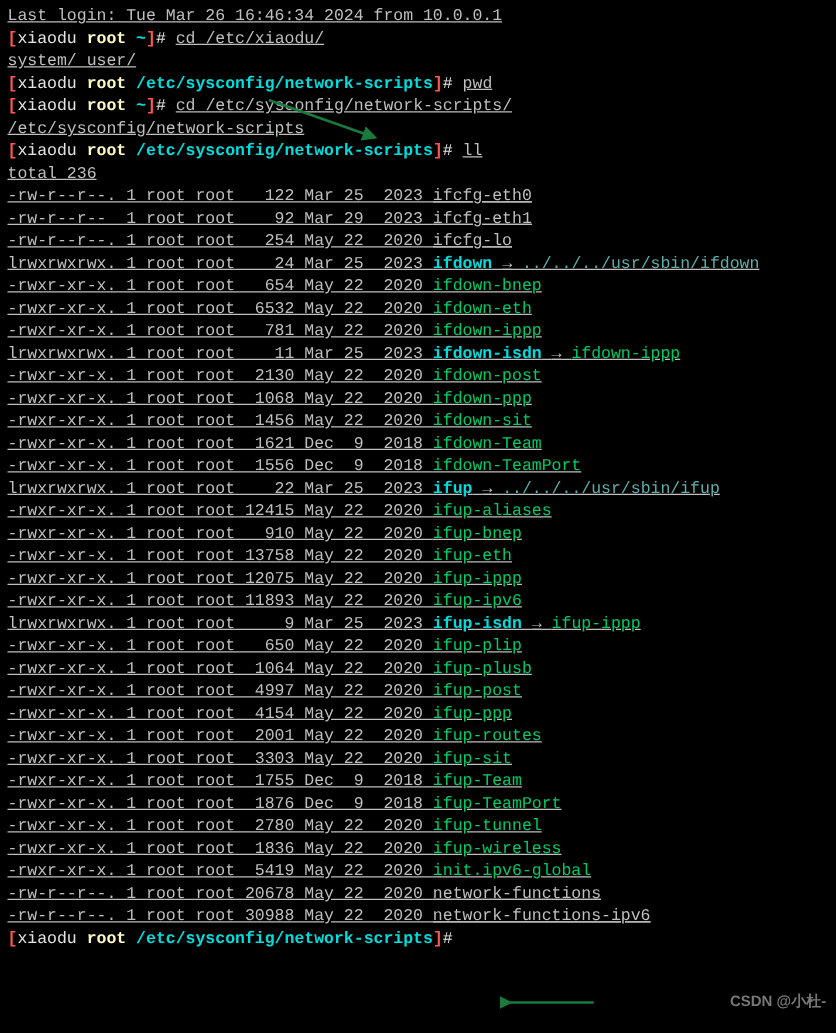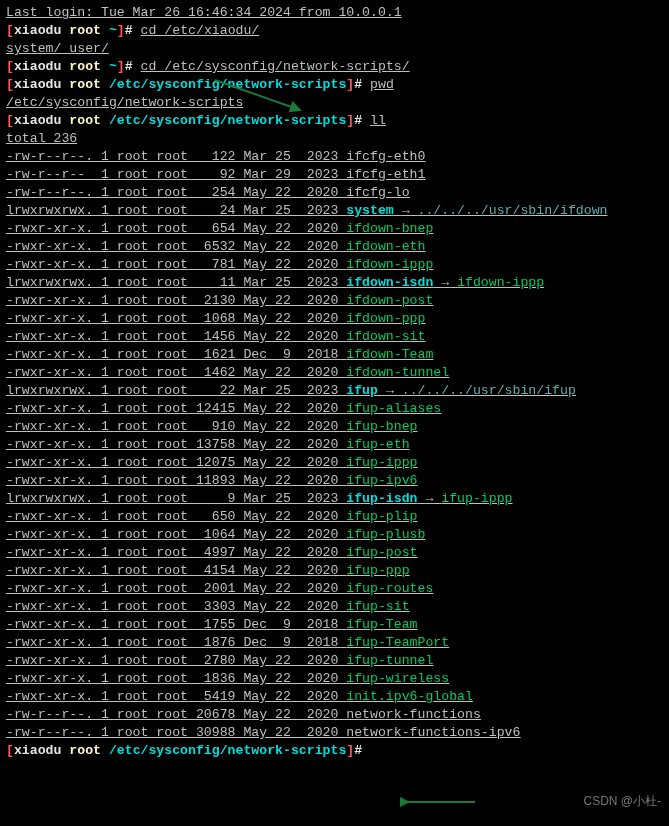--- a/index.html
+++ b/index.html
@@ -12,64 +12,65 @@
     line-height: 18px;
     width: 669px;
     box-sizing: border-box;
     position: relative;
     height: 826px;
     overflow: hidden;
   }
   .line { white-space: pre; }
   .r      { color: #ff5555; }    
   .m      { color: #fef9c3; }    
-  .w      { color: #e5e5e5; font-weight: bold; }    
+  .w      { color: #e5e5e5; }    
   .g      { color: #bfbfbf; text-decoration: underline; }    
   .cy     { color: #00dddd; }    
   .gr     { color: #00cc66; }    
   .dimcy  { color: #5fafaf; }    
   .b { font-weight: bold; }
   .watermark {
     position: absolute;
     right: 8px;
     bottom: 16px;
     color: #777;
     font-size: 12px;
     font-family: sans-serif;
+    font-weight: bold;
   }
   svg.arrow {
     position: absolute;
     pointer-events: none;
   }
 </style>
 </head>
 <body>
 
 <div id="terminal">
     <div class="line g">Last login: Tue Mar 26 16:46:34 2024 from 10.0.0.1</div>
     <div class="line"><span class="r b">[</span><span class="w">xiaodu</span><span class="m b"> root </span><span class="cy b">~</span><span class="r b">]</span><span class="w">#</span> <span class="g">cd /etc/xiaodu/</span></div>
     <div class="line g">system/ user/</div>
+    <div class="line"><span class="r b">[</span><span class="w">xiaodu</span><span class="m b"> root </span><span class="cy b">/etc/sysconfig/network-scripts</span><span class="r b">]</span><span class="w">#</span> <span class="g">pwd</span></div>
     <div class="line"><span class="r b">[</span><span class="w">xiaodu</span><span class="m b"> root </span><span class="cy b">~</span><span class="r b">]</span><span class="w">#</span> <span class="g">cd /etc/sysconfig/network-scripts/</span></div>
-    <div class="line"><span class="r b">[</span><span class="w">xiaodu</span><span class="m b"> root </span><span class="cy b">/etc/sysconfig/network-scripts</span><span class="r b">]</span><span class="w">#</span> <span class="g">pwd</span></div>
     <div class="line g">/etc/sysconfig/network-scripts</div>
     <div class="line"><span class="r b">[</span><span class="w">xiaodu</span><span class="m b"> root </span><span class="cy b">/etc/sysconfig/network-scripts</span><span class="r b">]</span><span class="w">#</span> <span class="g">ll</span></div>
     <div class="line g">total 236</div>
     <div class="line g">-rw-r--r--. 1 root root   122 Mar 25  2023 <span class="g">ifcfg-eth0</span></div>
     <div class="line g">-rw-r--r--  1 root root    92 Mar 29  2023 <span class="g">ifcfg-eth1</span></div>
     <div class="line g">-rw-r--r--. 1 root root   254 May 22  2020 <span class="g">ifcfg-lo</span></div>
-    <div class="line g">lrwxrwxrwx. 1 root root    24 Mar 25  2023 <span class="cy b">system</span> <span class="g">→</span> <span class="dimcy">../../../usr/sbin/ifdown</span></div>
+    <div class="line g">lrwxrwxrwx. 1 root root    24 Mar 25  2023 <span class="cy b">ifdown</span> <span class="g">→</span> <span class="dimcy">../../../usr/sbin/ifdown</span></div>
     <div class="line g">-rwxr-xr-x. 1 root root   654 May 22  2020 <span class="gr">ifdown-bnep</span></div>
     <div class="line g">-rwxr-xr-x. 1 root root  6532 May 22  2020 <span class="gr">ifdown-eth</span></div>
     <div class="line g">-rwxr-xr-x. 1 root root   781 May 22  2020 <span class="gr">ifdown-ippp</span></div>
     <div class="line g">lrwxrwxrwx. 1 root root    11 Mar 25  2023 <span class="cy b">ifdown-isdn</span> <span class="g">→</span> <span class="gr">ifdown-ippp</span></div>
     <div class="line g">-rwxr-xr-x. 1 root root  2130 May 22  2020 <span class="gr">ifdown-post</span></div>
     <div class="line g">-rwxr-xr-x. 1 root root  1068 May 22  2020 <span class="gr">ifdown-ppp</span></div>
     <div class="line g">-rwxr-xr-x. 1 root root  1456 May 22  2020 <span class="gr">ifdown-sit</span></div>
     <div class="line g">-rwxr-xr-x. 1 root root  1621 Dec  9  2018 <span class="gr">ifdown-Team</span></div>
-    <div class="line g">-rwxr-xr-x. 1 root root  1462 May 22  2020 <span class="gr">ifdown-tunnel</span></div>
+    <div class="line g">-rwxr-xr-x. 1 root root  1556 Dec  9  2018 <span class="gr">ifdown-TeamPort</span></div>
     <div class="line g">lrwxrwxrwx. 1 root root    22 Mar 25  2023 <span class="cy b">ifup</span> <span class="g">→</span> <span class="dimcy">../../../usr/sbin/ifup</span></div>
     <div class="line g">-rwxr-xr-x. 1 root root 12415 May 22  2020 <span class="gr">ifup-aliases</span></div>
     <div class="line g">-rwxr-xr-x. 1 root root   910 May 22  2020 <span class="gr">ifup-bnep</span></div>
     <div class="line g">-rwxr-xr-x. 1 root root 13758 May 22  2020 <span class="gr">ifup-eth</span></div>
     <div class="line g">-rwxr-xr-x. 1 root root 12075 May 22  2020 <span class="gr">ifup-ippp</span></div>
     <div class="line g">-rwxr-xr-x. 1 root root 11893 May 22  2020 <span class="gr">ifup-ipv6</span></div>
     <div class="line g">lrwxrwxrwx. 1 root root     9 Mar 25  2023 <span class="cy b">ifup-isdn</span> <span class="g">→</span> <span class="gr">ifup-ippp</span></div>
     <div class="line g">-rwxr-xr-x. 1 root root   650 May 22  2020 <span class="gr">ifup-plip</span></div>
     <div class="line g">-rwxr-xr-x. 1 root root  1064 May 22  2020 <span class="gr">ifup-plusb</span></div>
     <div class="line g">-rwxr-xr-x. 1 root root  4997 May 22  2020 <span class="gr">ifup-post</span></div>

